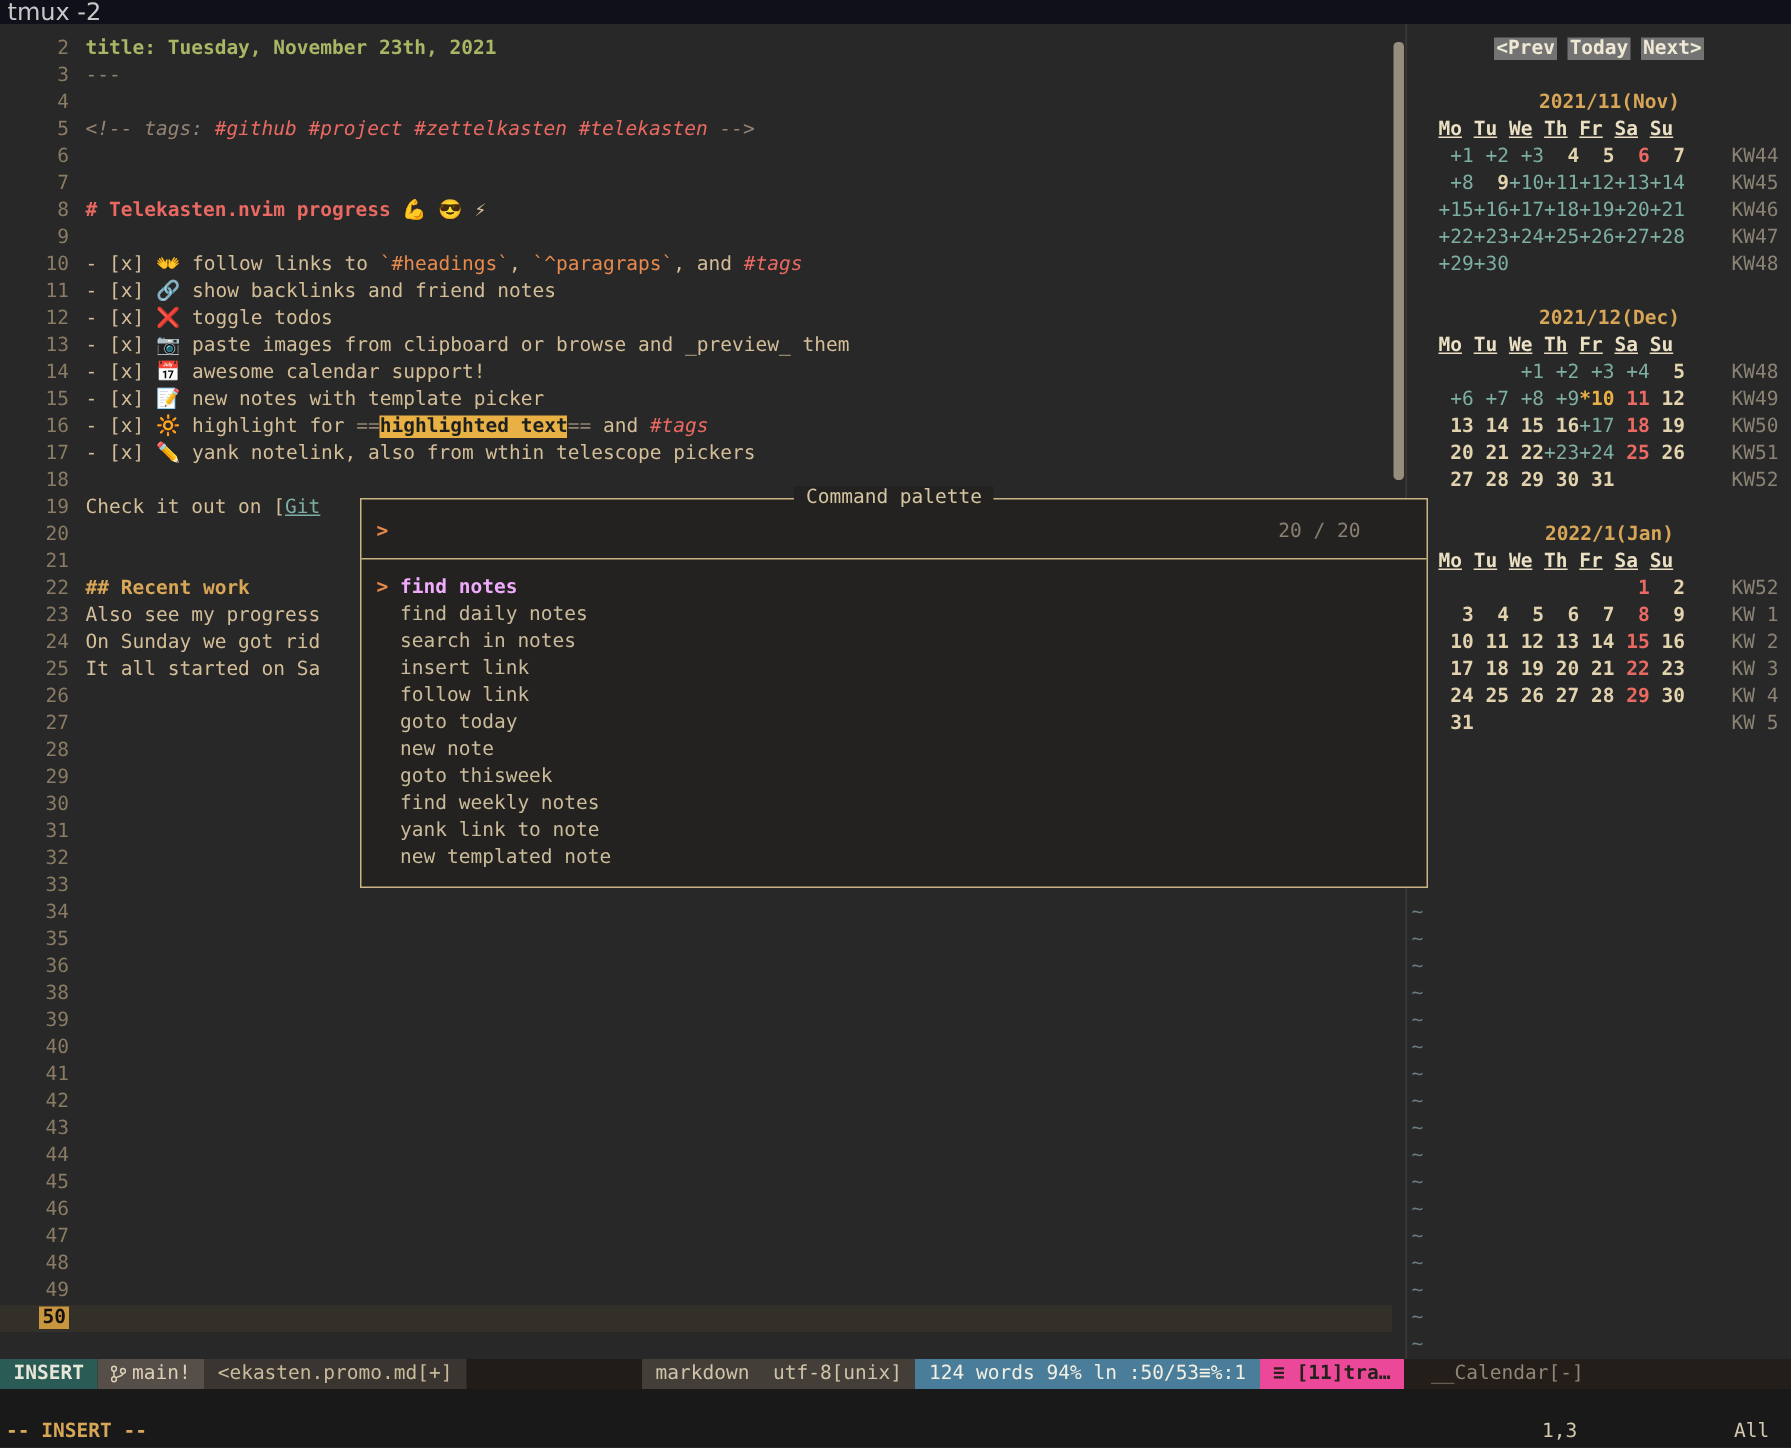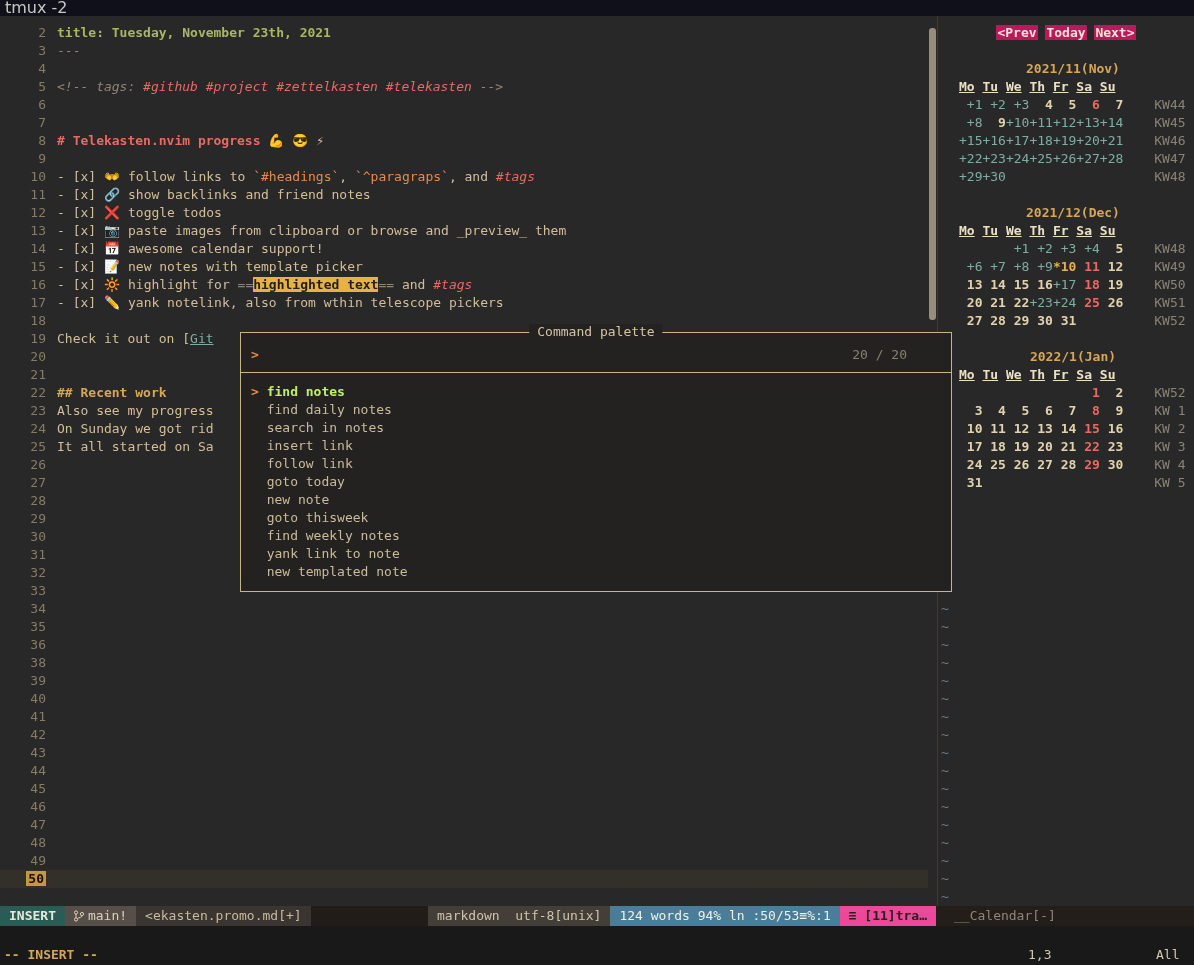--- a/index.html
+++ b/index.html
@@ -30,41 +30,41 @@
   .emoji{color:#d4be98;}
 
   
   .vsep{width:9px;position:relative;background:#282828;border-right:1px solid #3f3a35;box-sizing:content-box;}
   .thumb{position:absolute;left:1px;top:12px;width:7px;height:292px;background:#958d7d;border-radius:3px;}
 
   
   .sidebar{width:256px;padding-top:8px;box-sizing:border-box;}
   .cal-row{height:18px;line-height:18px;white-space:pre;padding-left:21px;color:#d4be98;}
   .cal-nav{padding-left:0;text-align:center;}
-  .chip{background:#be185d;color:#eee8d5;font-weight:bold;padding:0 1px;}
+  .chip{background:#737373;color:#eee8d5;font-weight:bold;padding:0 1px;}
   .cal-title{color:#d8a657;font-weight:bold;text-align:center;padding-left:14px;}
   .cal-wd{display:inline-block;width:3ch;text-align:left;color:#ece0c4;font-weight:bold;text-decoration:underline;}
   .cal-cell{display:inline-block;width:3ch;text-align:right;}
   .d-plain{color:#e2d3ae;font-weight:bold;}
   .d-sat{color:#ea6962;font-weight:bold;}
   .d-link{color:#7daea3;}
   .d-today{color:#e9b143;font-weight:bold;}
   .cal-kw{color:#8a8374;margin-left:31px;}
   .tilde{color:#697c84;padding-left:3px;}
 
   
   .popup{position:absolute;left:240px;top:332px;width:712px;height:260px;background:#242220;border:1px solid #c9b584;z-index:10;box-sizing:border-box;}
   .popup-title{position:absolute;top:-9px;left:50%;transform:translateX(-50%);background:#242220;padding:0 8px;color:#d5c4a1;white-space:pre;}
   .prompt-row{height:40px;box-sizing:border-box;padding:14px 10px 0 10px;display:flex;border-bottom:1px solid #c9b584;}
   .prompt-caret{color:#e78a4e;font-weight:bold;white-space:pre;}
   .prompt-count{margin-left:auto;color:#8a8072;padding-right:34px;}
   .results{padding-top:10px;}
   .pal-item{height:18px;line-height:18px;white-space:pre;padding-left:10px;color:#cabb9a;}
   .pal-item .caret{color:#e78a4e;font-weight:bold;}
-  .pal-item.sel .label{color:#bef264;font-weight:bold;}
+  .pal-item.sel .label{color:#f0abfc;font-weight:bold;}
 
   
   .statusline{height:20px;display:flex;background:#211c18;}
   .sl-main{width:936px;display:flex;}
   .seg{padding:0 9px;line-height:20px;white-space:pre;}
   .seg-mode{background:#2a5b55;color:#e8e6d8;font-weight:bold;}
   .seg-branch{background:#564e48;color:#ddd0b8;display:flex;align-items:center;gap:4px;}
   .seg-file{background:#3a3530;color:#c9ba9c;}
   .seg-ft{background:#443e38;color:#cfc3a9;margin-left:auto;}
   .seg-stats{background:#4a7d99;color:#f2f0e4;}

